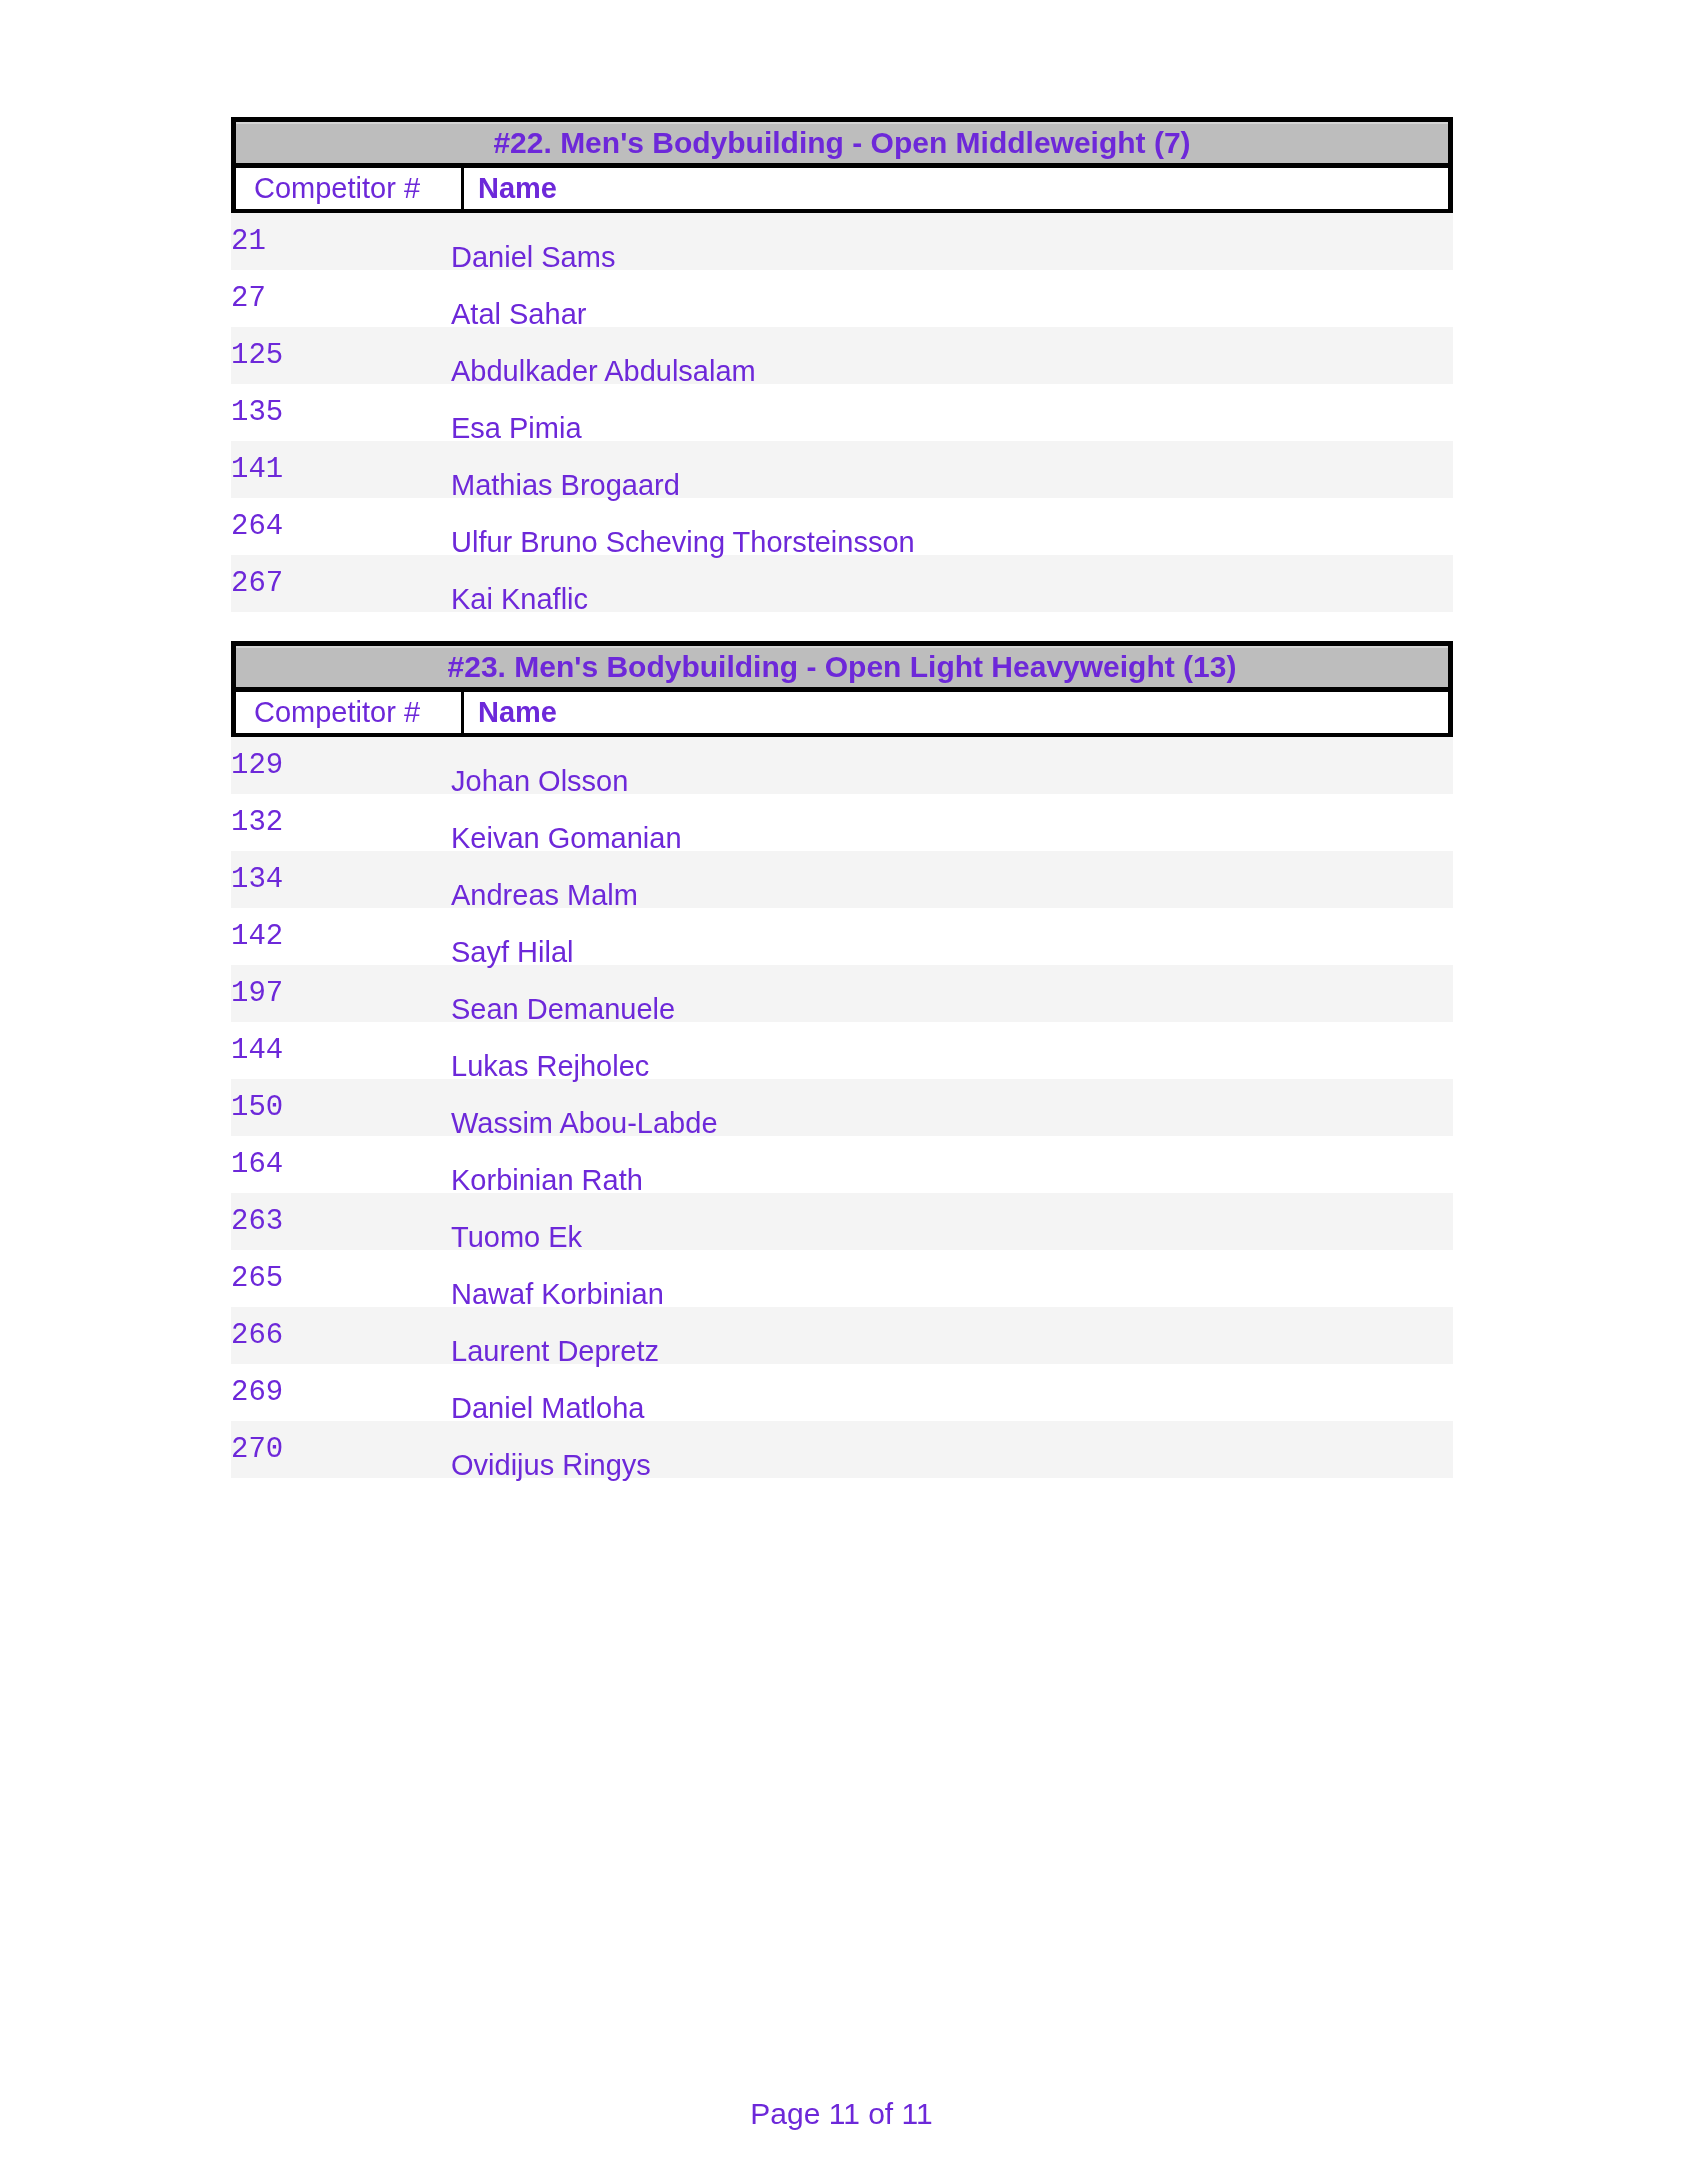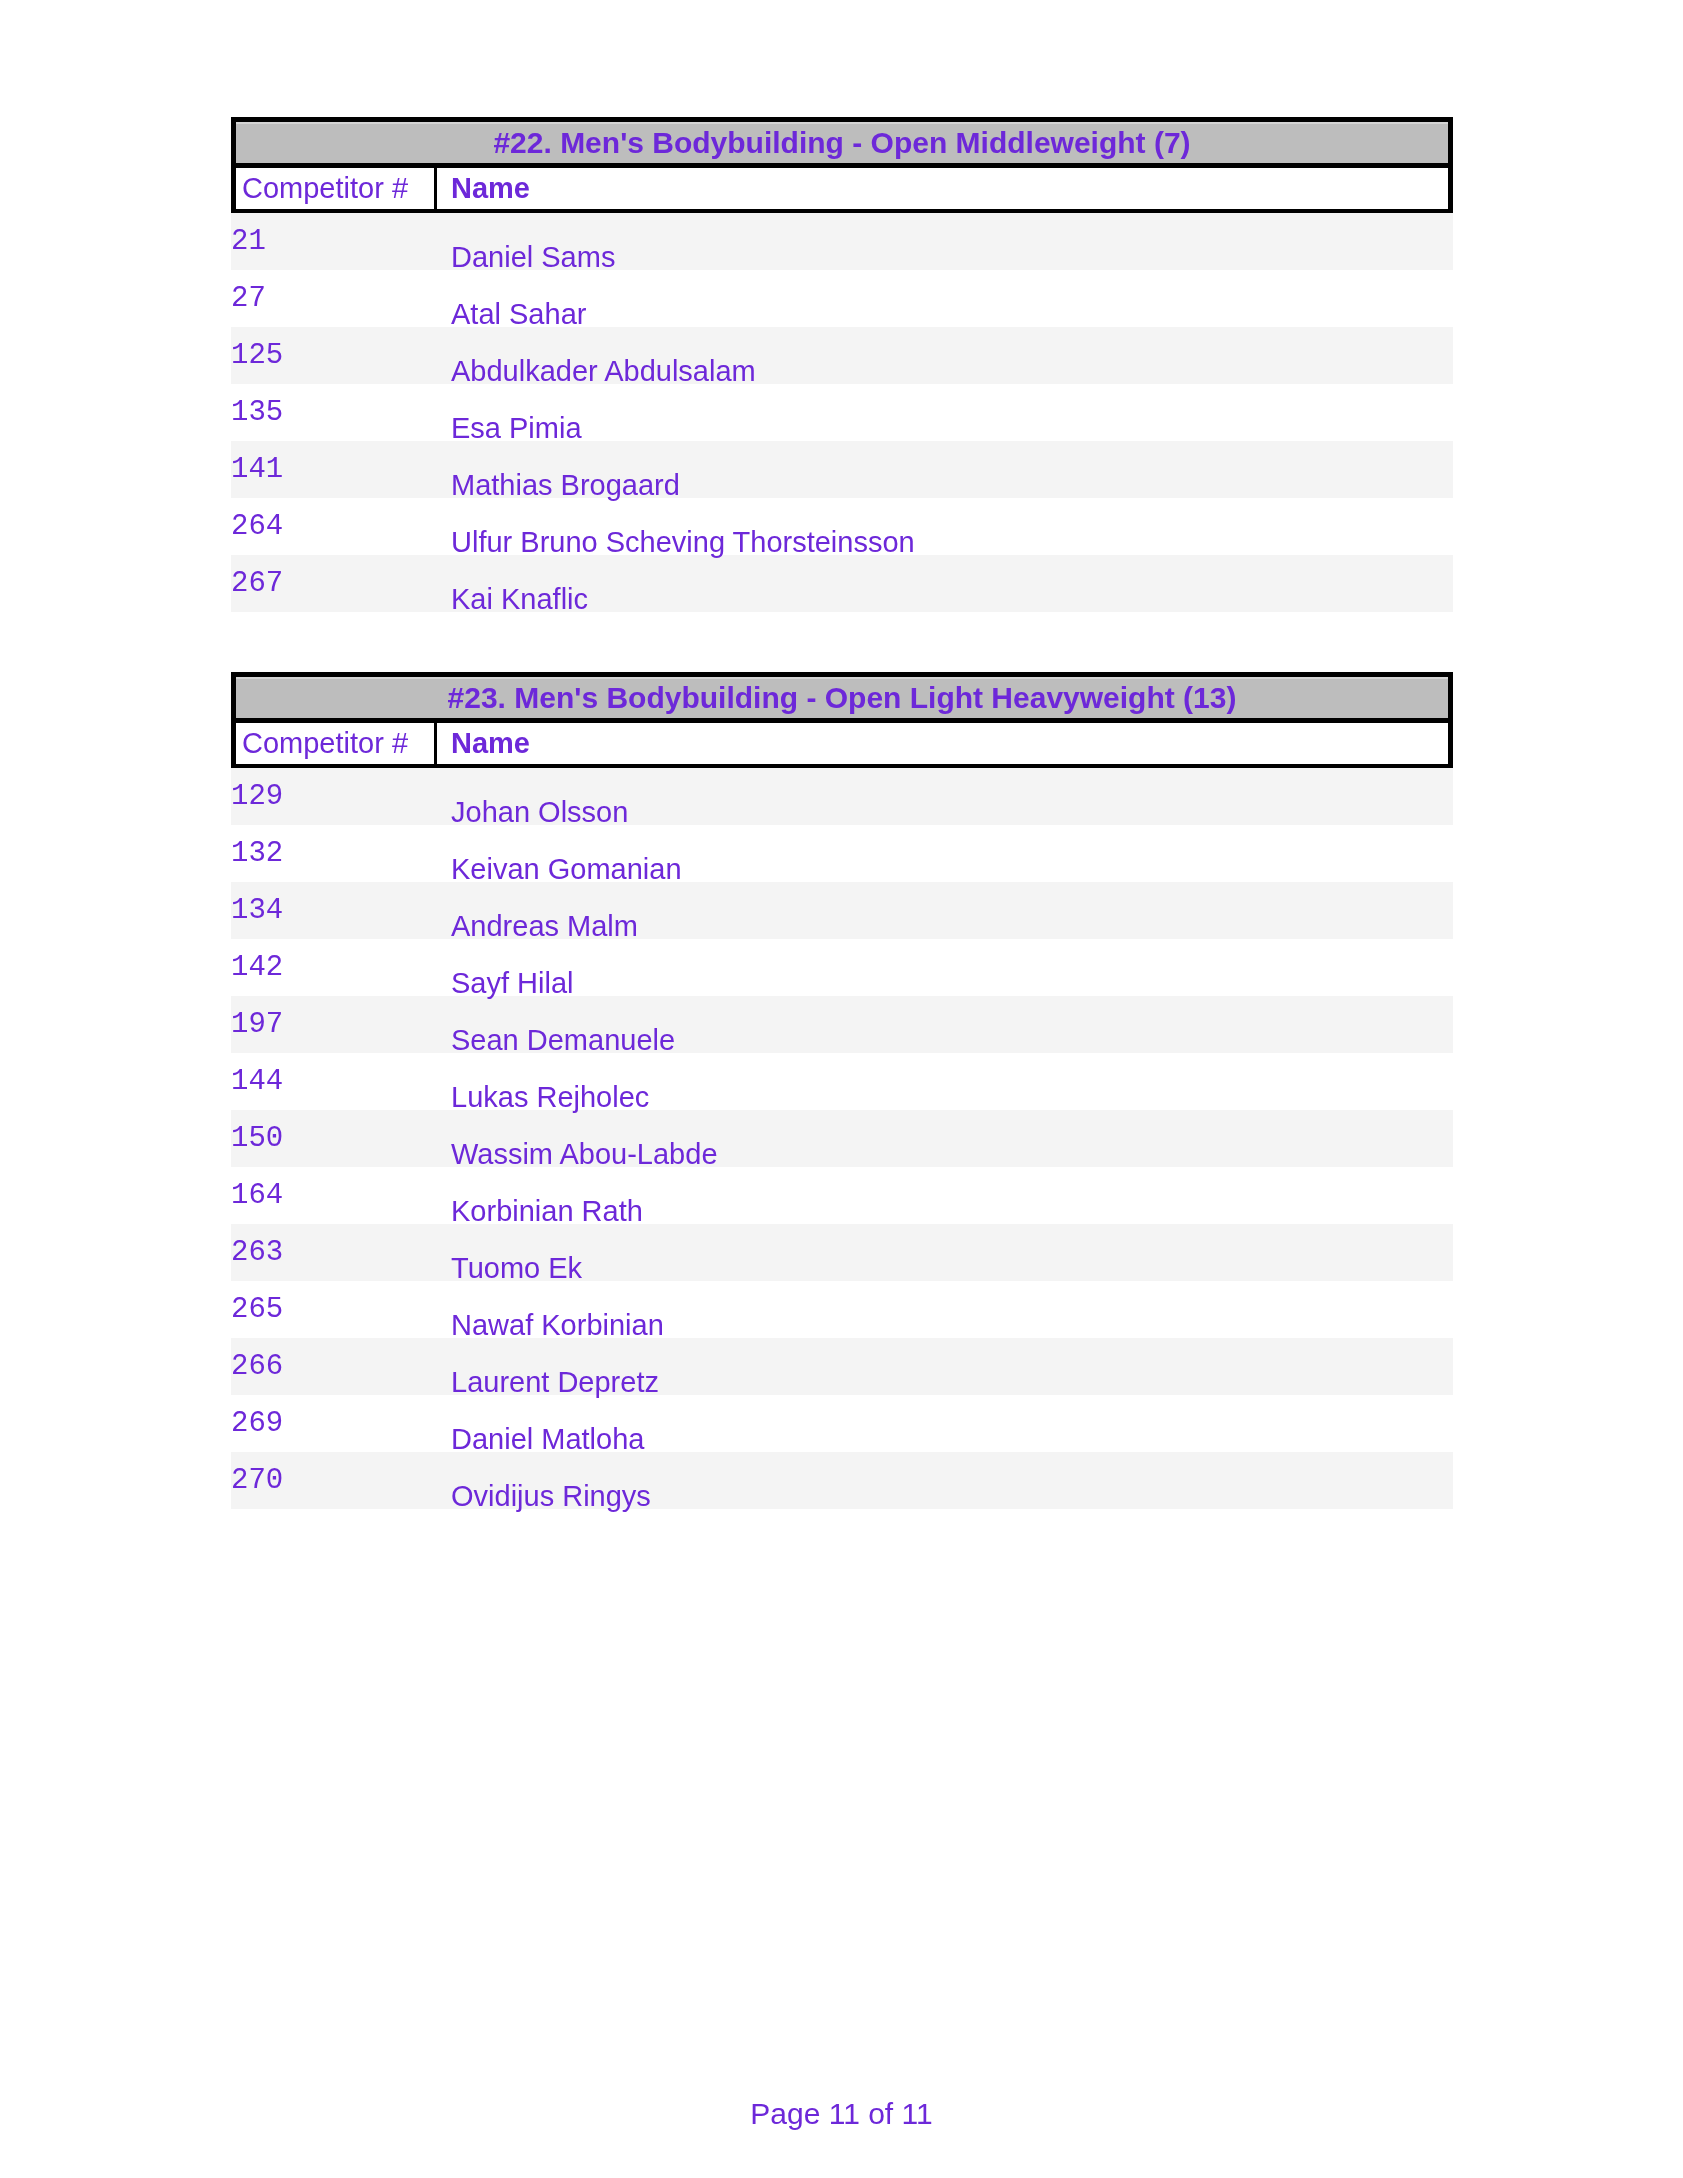--- a/index.html
+++ b/index.html
@@ -16,21 +16,21 @@
     color: #6d28d9;
     overflow: hidden;
   }
   .table-block {
     position: absolute;
     left: 231px;
     width: 1222px;
     box-sizing: border-box;
   }
   .t1 { top: 117px; }
-  .t2 { top: 672px; }
+  .t2 { top: 641px; }
 
   .title-bar {
     box-sizing: border-box;
     border: 5px solid var(--border, #000000);
     background: var(--title-bar-bg, #bdbdbd);
     box-shadow: inset 0 2px 0 rgba(255,255,255,0.35);
     height: 51px;
     line-height: 42px;
     text-align: center;
     font-weight: bold;
@@ -47,22 +47,22 @@
     height: 45px;
   }
   .hcell {
     display: flex;
     align-items: center;
     font-size: 29px;
     white-space: nowrap;
     box-sizing: border-box;
   }
   .hcell.num {
-    width: 201px;
-    padding-left: 6px;
+    width: 228px;
+    padding-left: 18px;
     border-right: 3px solid var(--border, #000000);
   }
   .hcell.name {
     flex: 1;
     padding-left: 14px;
     font-weight: bold;
   }
   .rows { width: 100%; }
   .row {
     display: flex;

